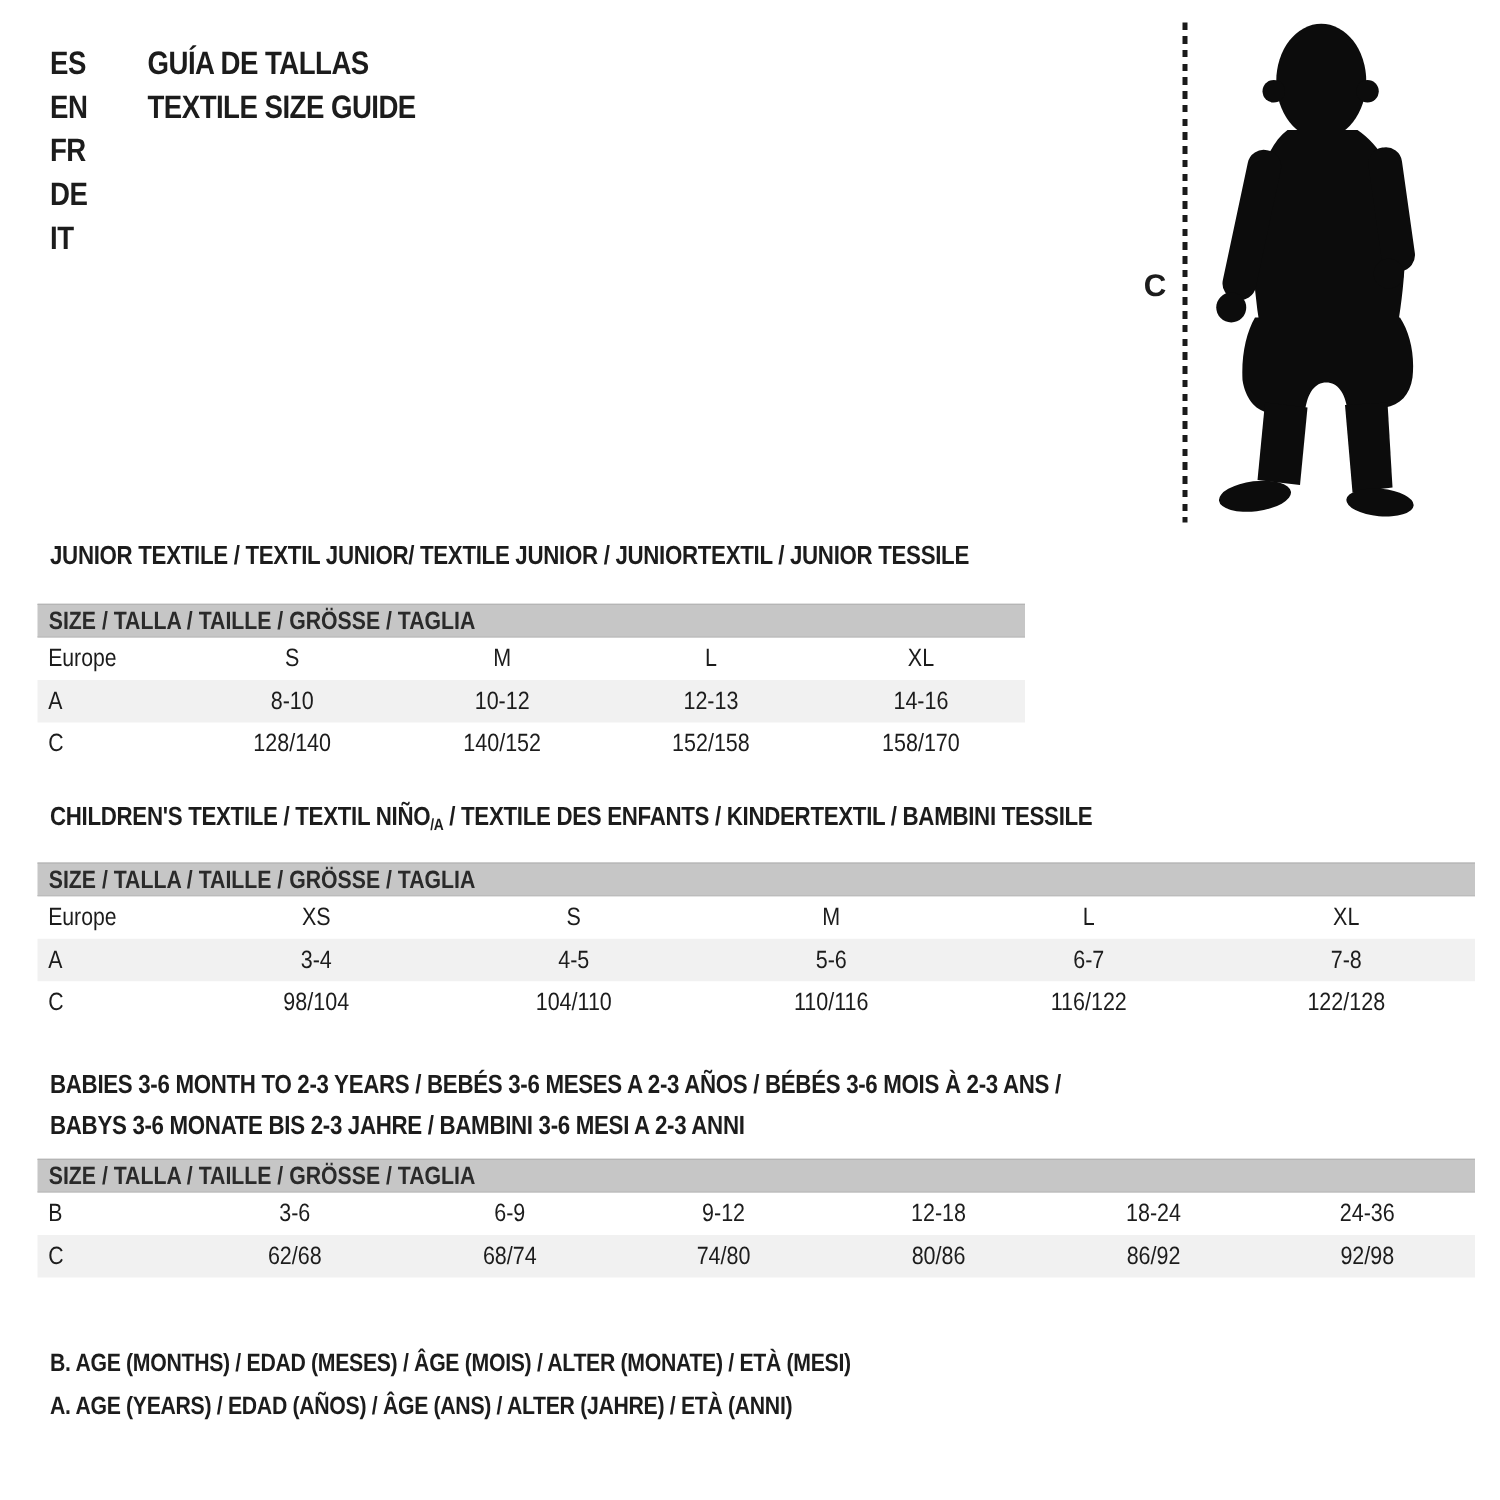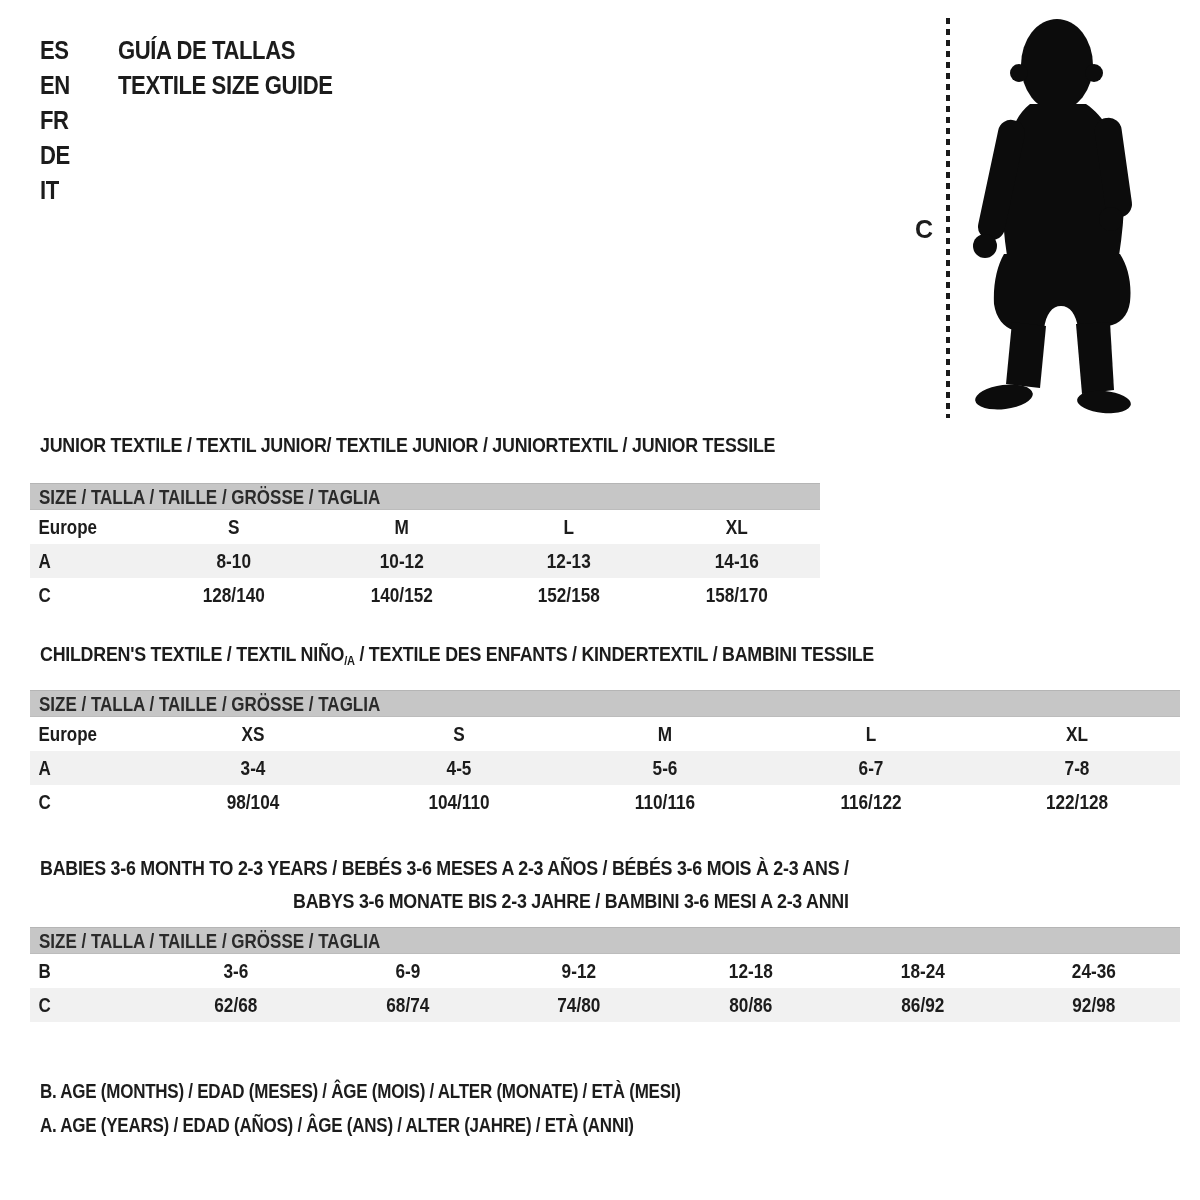--- a/index.html
+++ b/index.html
@@ -24,31 +24,31 @@
   .measure-label{
     position:absolute;left:908px;top:215px;width:32px;text-align:center;
     font-weight:700;font-size:25px;
   }
   .silhouette{position:absolute;left:964px;top:16px;width:172px;height:400px;}
 
   
   .sec-title{position:absolute;left:40px;font-weight:700;font-size:21px;line-height:24px;
     transform:scaleX(0.85);transform-origin:0 50%;white-space:nowrap;letter-spacing:-0.3px;}
   .sec-title .sub{font-size:13px;vertical-align:-4px;}
-  .sec-title.two-line{transform:none;text-align:right;}
+  .sec-title.two-line{transform:none;}
   .sec-title.two-line .line{display:block;transform:scaleX(0.85);transform-origin:0 50%;
     white-space:nowrap;line-height:33px;}
 
   
   .size-table{position:absolute;left:30px;}
   .t-head{height:27px;background:#c6c6c6;border-top:1px solid #b5b5b5;border-bottom:1px solid #bcbcbc;
     display:flex;align-items:flex-end;padding-left:9px;box-sizing:border-box;}
   .t-head .hd{font-weight:700;font-size:20px;color:#2a2a2a;
     display:inline-block;transform:scaleX(0.85);transform-origin:0 50%;white-space:nowrap;}
-  .t-row{display:grid;align-items:center;height:34px;font-weight:700;font-size:20px;}
+  .t-row{display:grid;align-items:center;height:34px;font-weight:400;font-size:20px;}
   .t-row.striped{background:#f1f1f1;}
   .t-row .lbl{padding-left:10px;text-align:left;transform:scaleX(0.85);transform-origin:0 50%;white-space:nowrap;}
   .t-row .cell{text-align:center;transform:scaleX(0.86);transform-origin:50% 50%;white-space:nowrap;}
   .cols-junior{grid-template-columns:120px repeat(4,1fr);}
   .cols-children{grid-template-columns:120px repeat(5,1fr);}
   .cols-babies{grid-template-columns:120px repeat(6,1fr);}
   .w-junior{width:790px;}
   .w-wide{width:1150px;}
 
   

